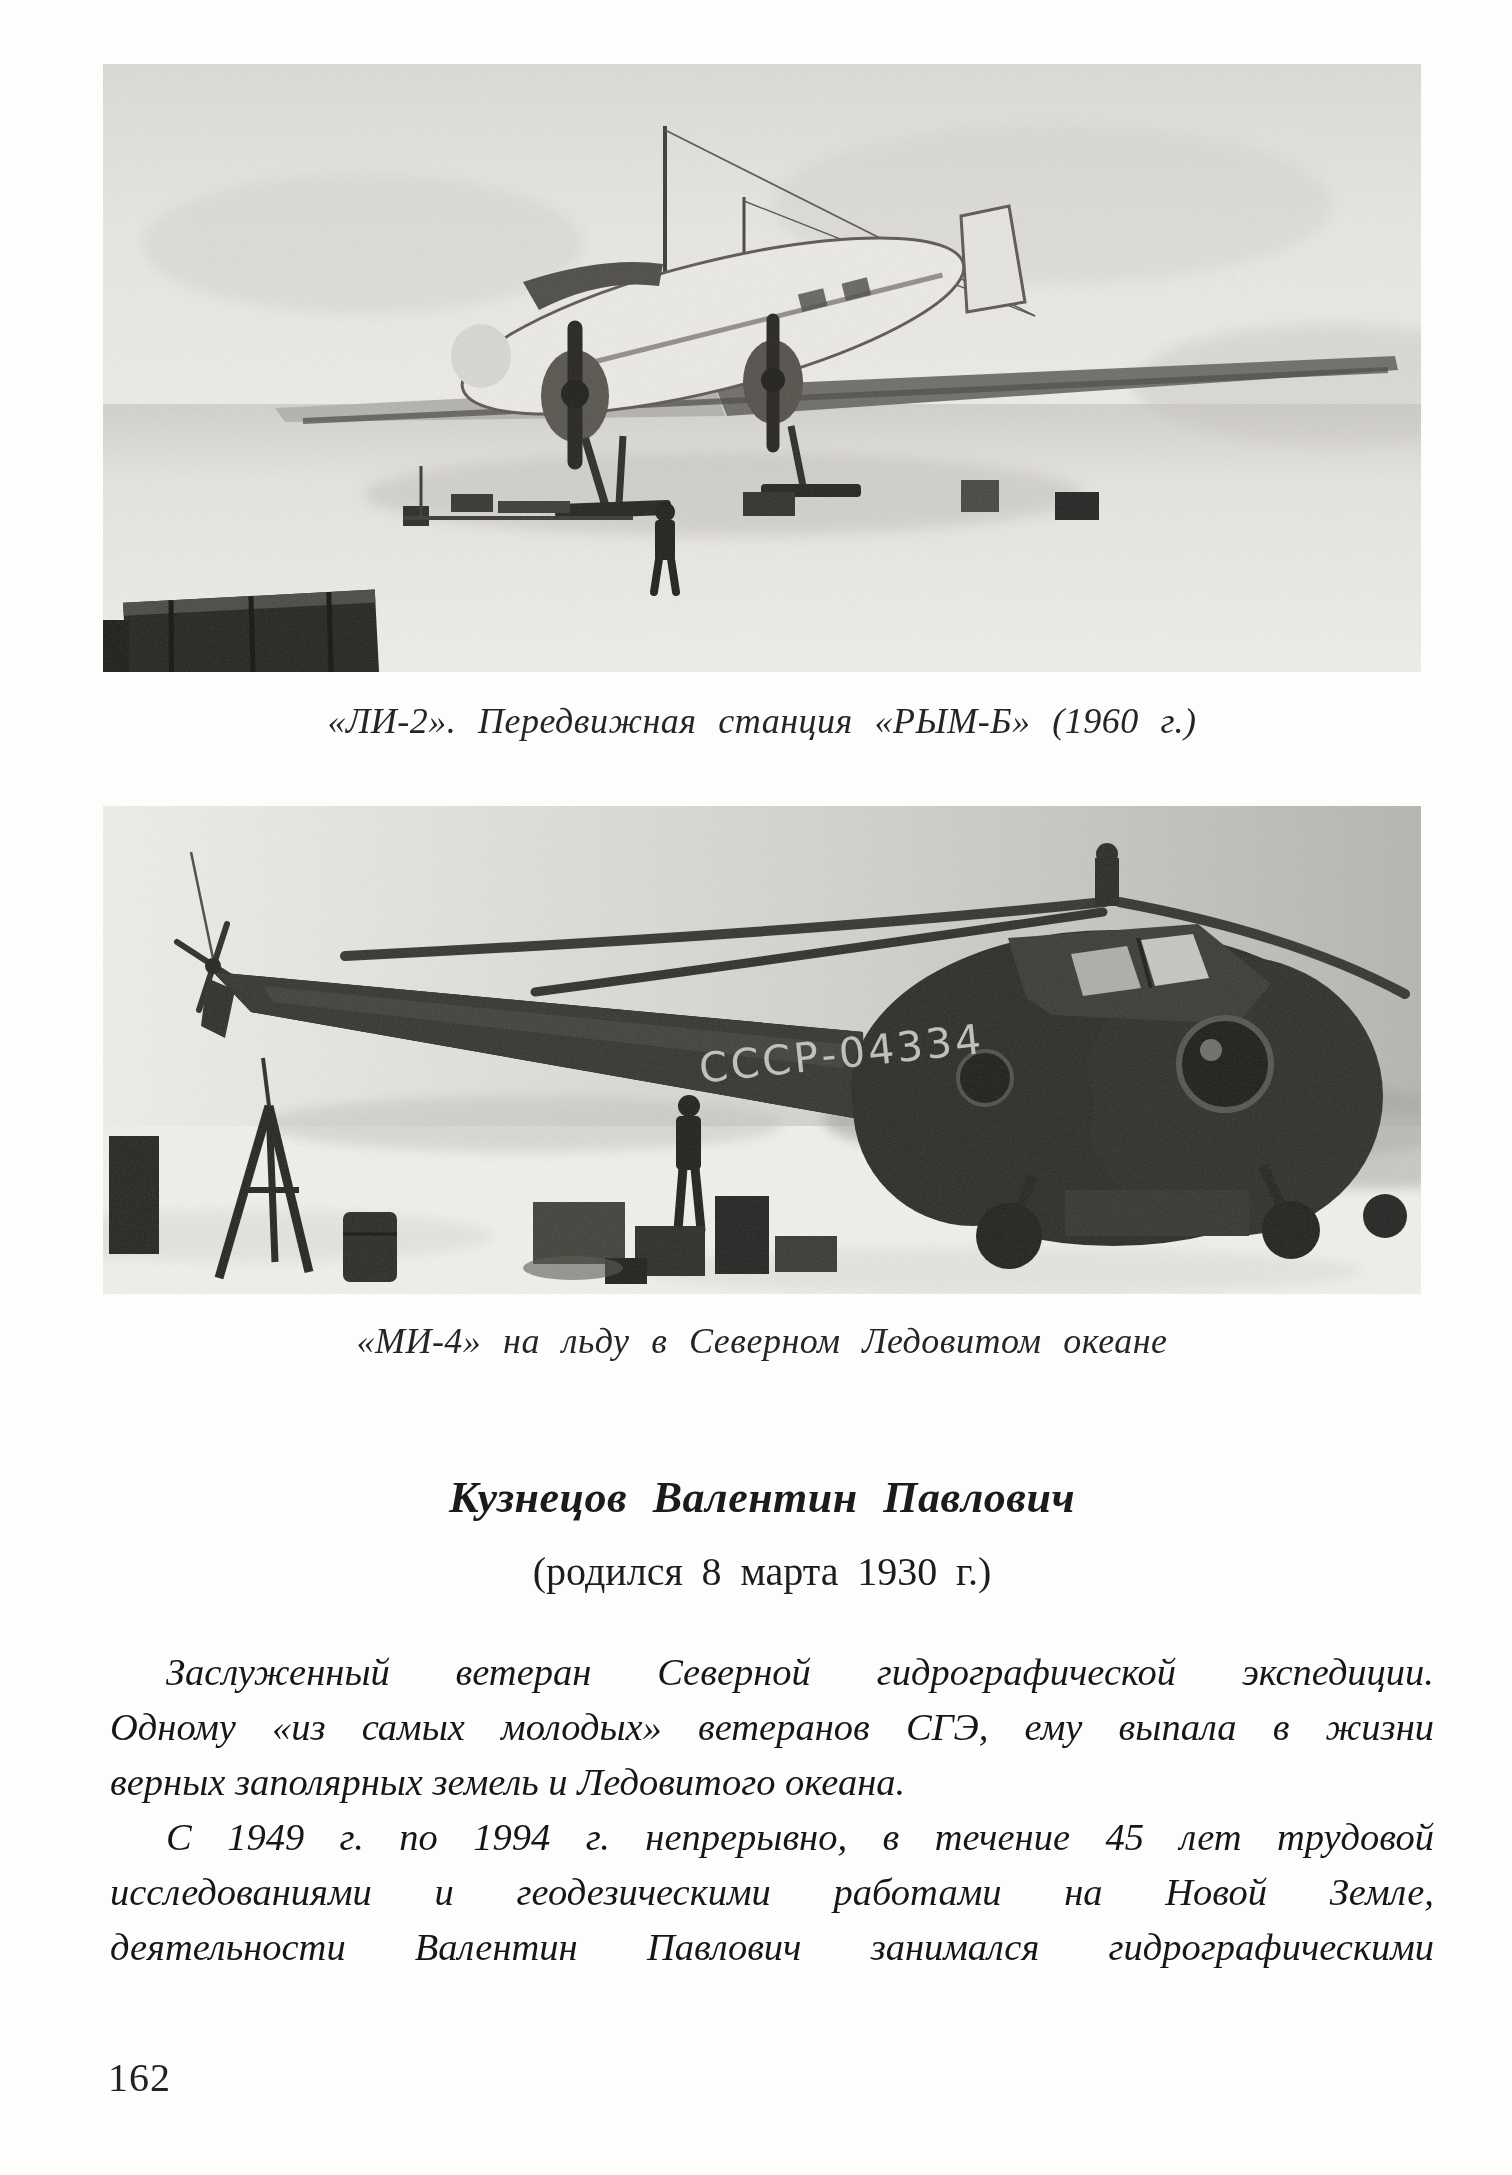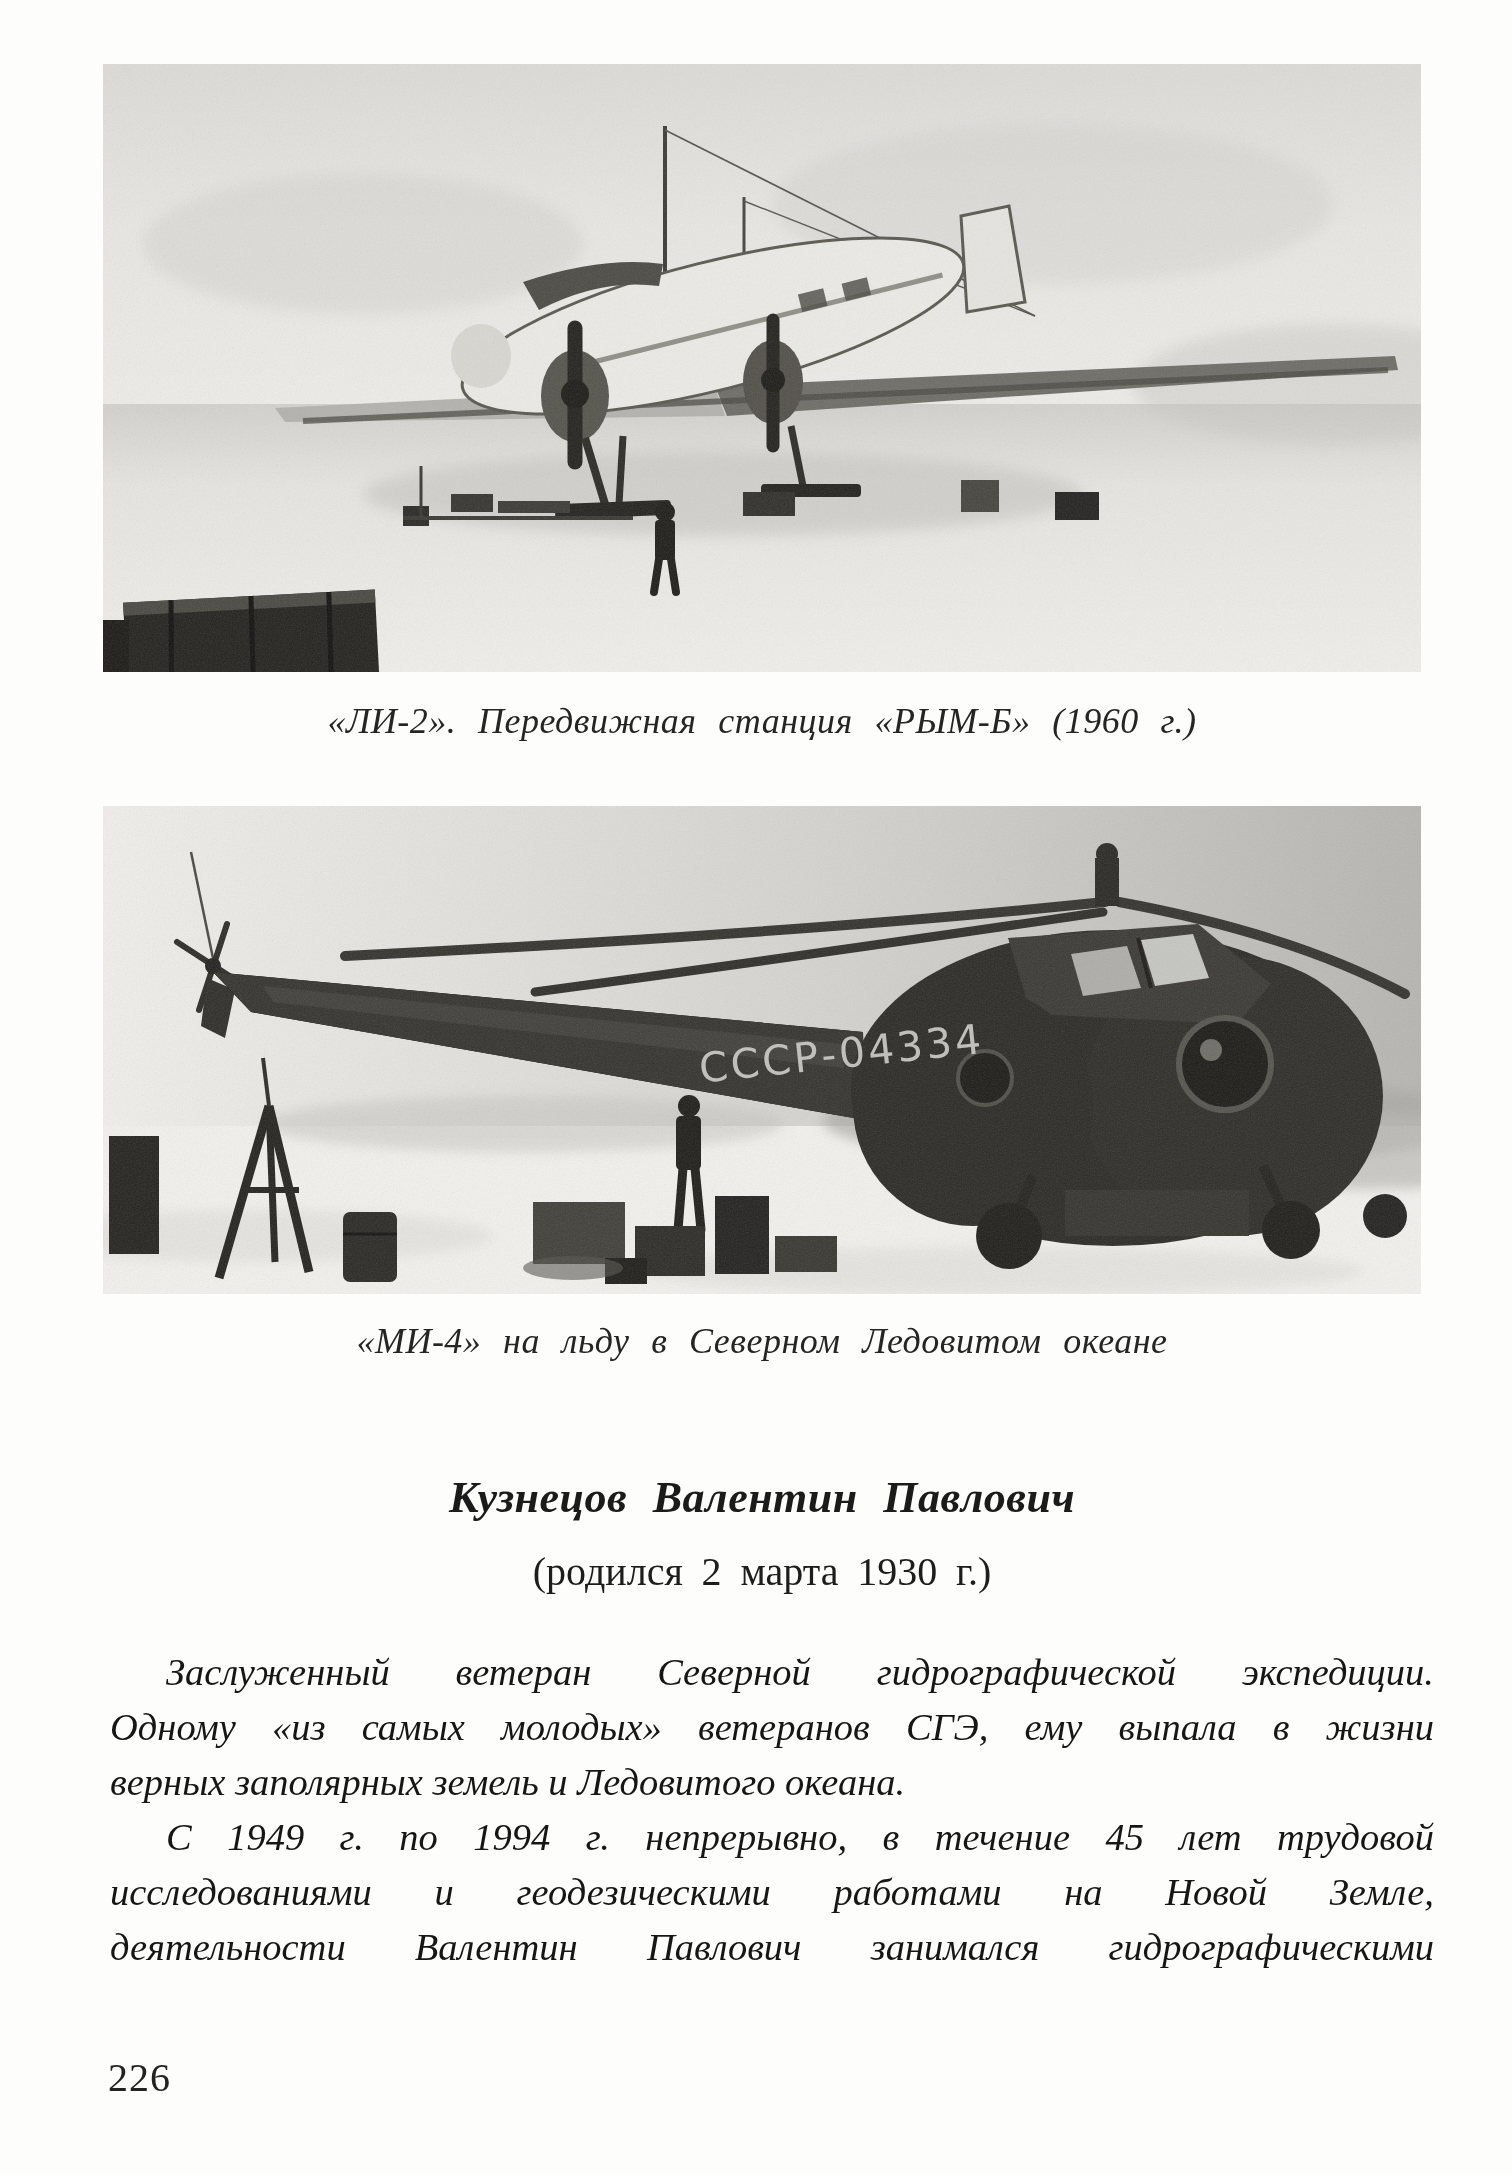--- a/index.html
+++ b/index.html
@@ -273,26 +273,26 @@
       <ellipse cx="470" cy="462" rx="50" ry="12" fill="#55534d" opacity="0.6"></ellipse>
 
       <rect x="0" y="0" width="1318" height="488" fill="#8a8a88" filter="url(#grain2)" opacity="0.3"></rect>
     </svg>
   </figure>
 
   <figcaption class="caption" id="caption-mi4">«МИ-4» на льду в Северном Ледовитом океане</figcaption>
 
   <h1 class="heading">Кузнецов Валентин Павлович</h1>
 
-  <div class="subheading">(родился 2 марта 1930 г.)</div>
+  <div class="subheading">(родился 8 марта 1930 г.)</div>
 
   <div class="bodytext">
     <div class="line just indent">Заслуженный ветеран Северной гидрографической экспедиции.</div>
     <div class="line just">Одному «из самых молодых» ветеранов СГЭ, ему выпала в жизни</div>
     <div class="line">верных заполярных земель и Ледовитого океана.</div>
     <div class="line just indent">С 1949 г. по 1994 г. непрерывно, в течение 45 лет трудовой</div>
     <div class="line just">исследованиями и геодезическими работами на Новой Земле,</div>
     <div class="line just">деятельности Валентин Павлович занимался гидрографическими</div>
   </div>
 
-  <div class="pagenum">226</div>
+  <div class="pagenum">162</div>
 
 </div>
 
 </body></html>

